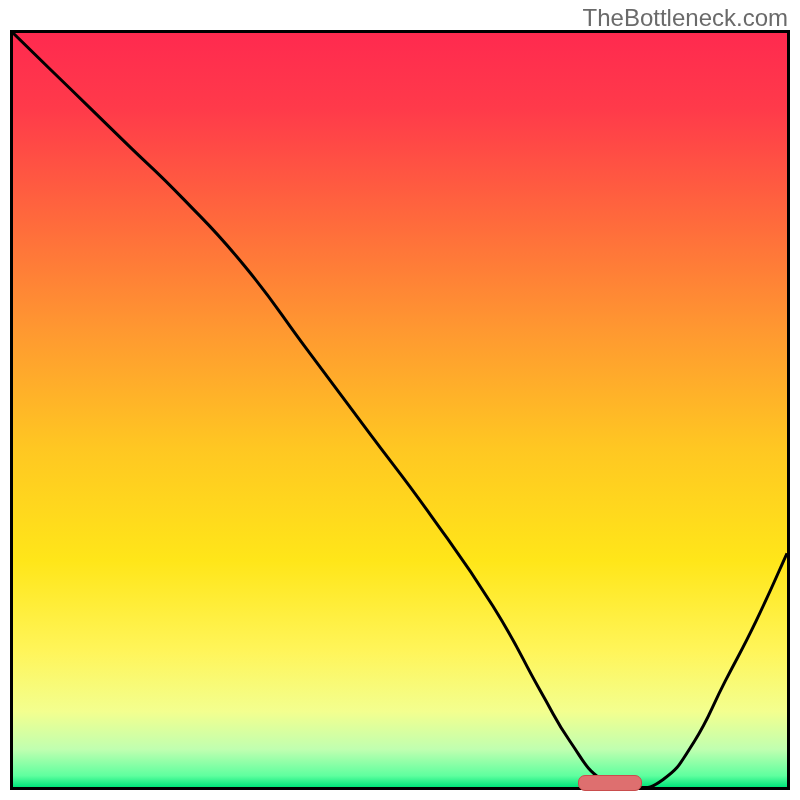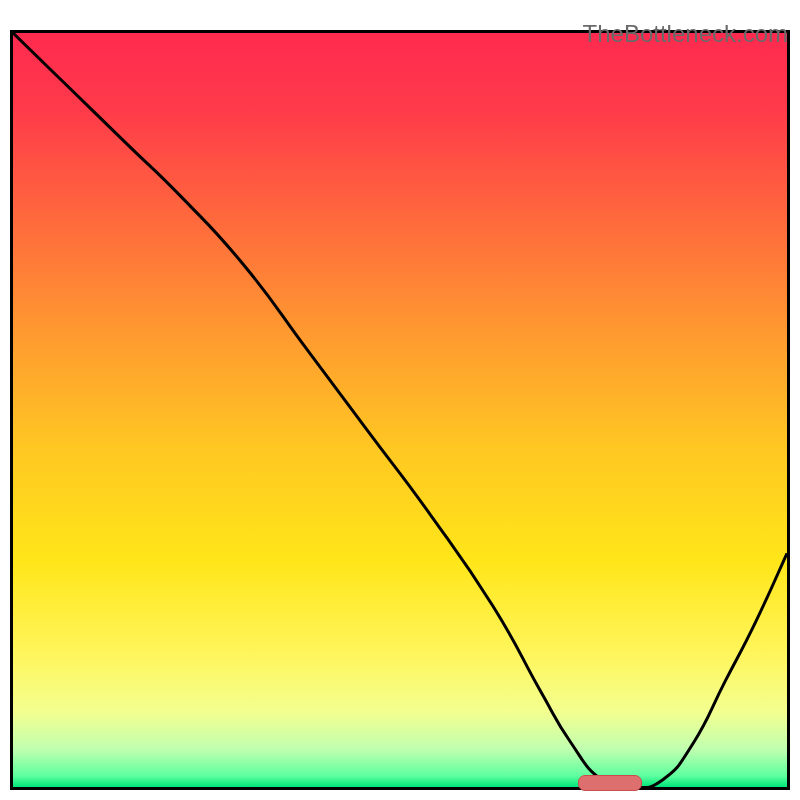--- a/index.html
+++ b/index.html
@@ -5,21 +5,21 @@
   html, body {
     margin: 0;
     padding: 0;
     width: 800px;
     height: 800px;
     background: #ffffff;
     overflow: hidden;
   }
   .watermark {
     position: absolute;
-    top: 20px;
+    top: 4px;
     right: 12px;
     font-family: Arial, Helvetica, sans-serif;
     font-size: 24px;
     font-weight: 500;
     color: #6a6a6a;
     letter-spacing: 0px;
     z-index: 50;
   }
   .frame {
     position: absolute;

